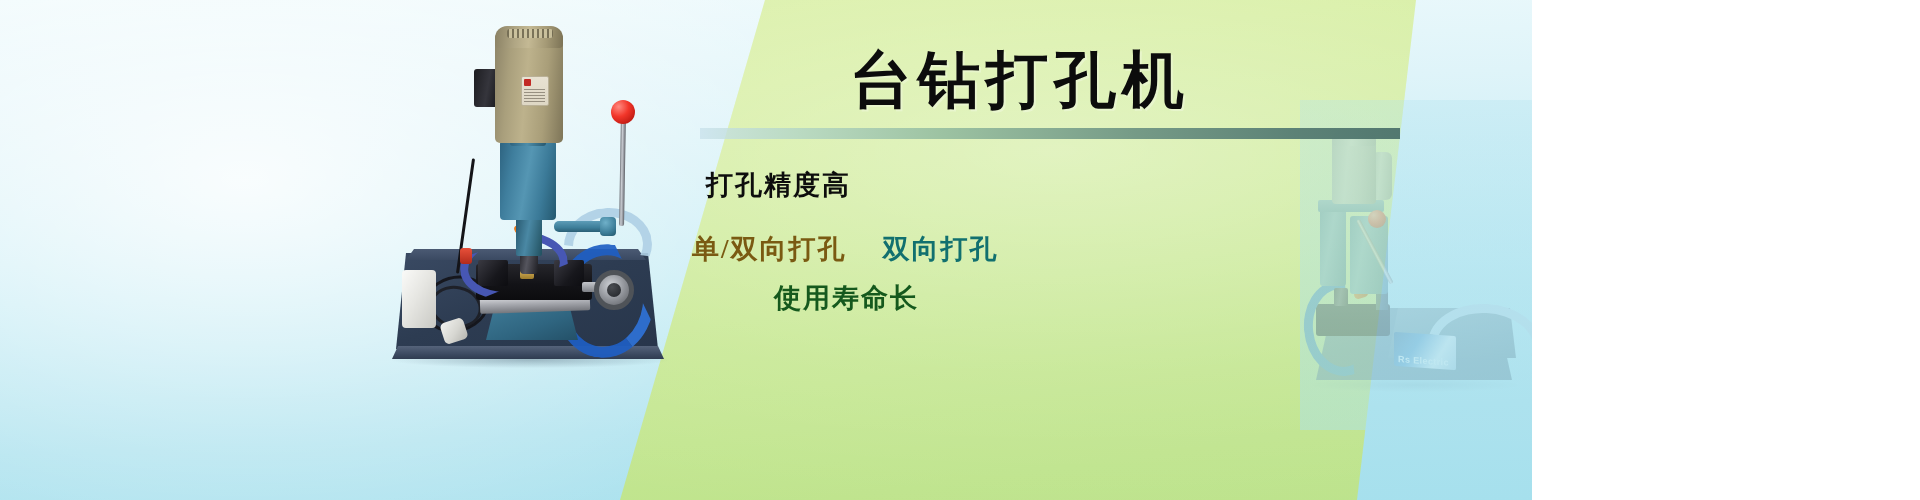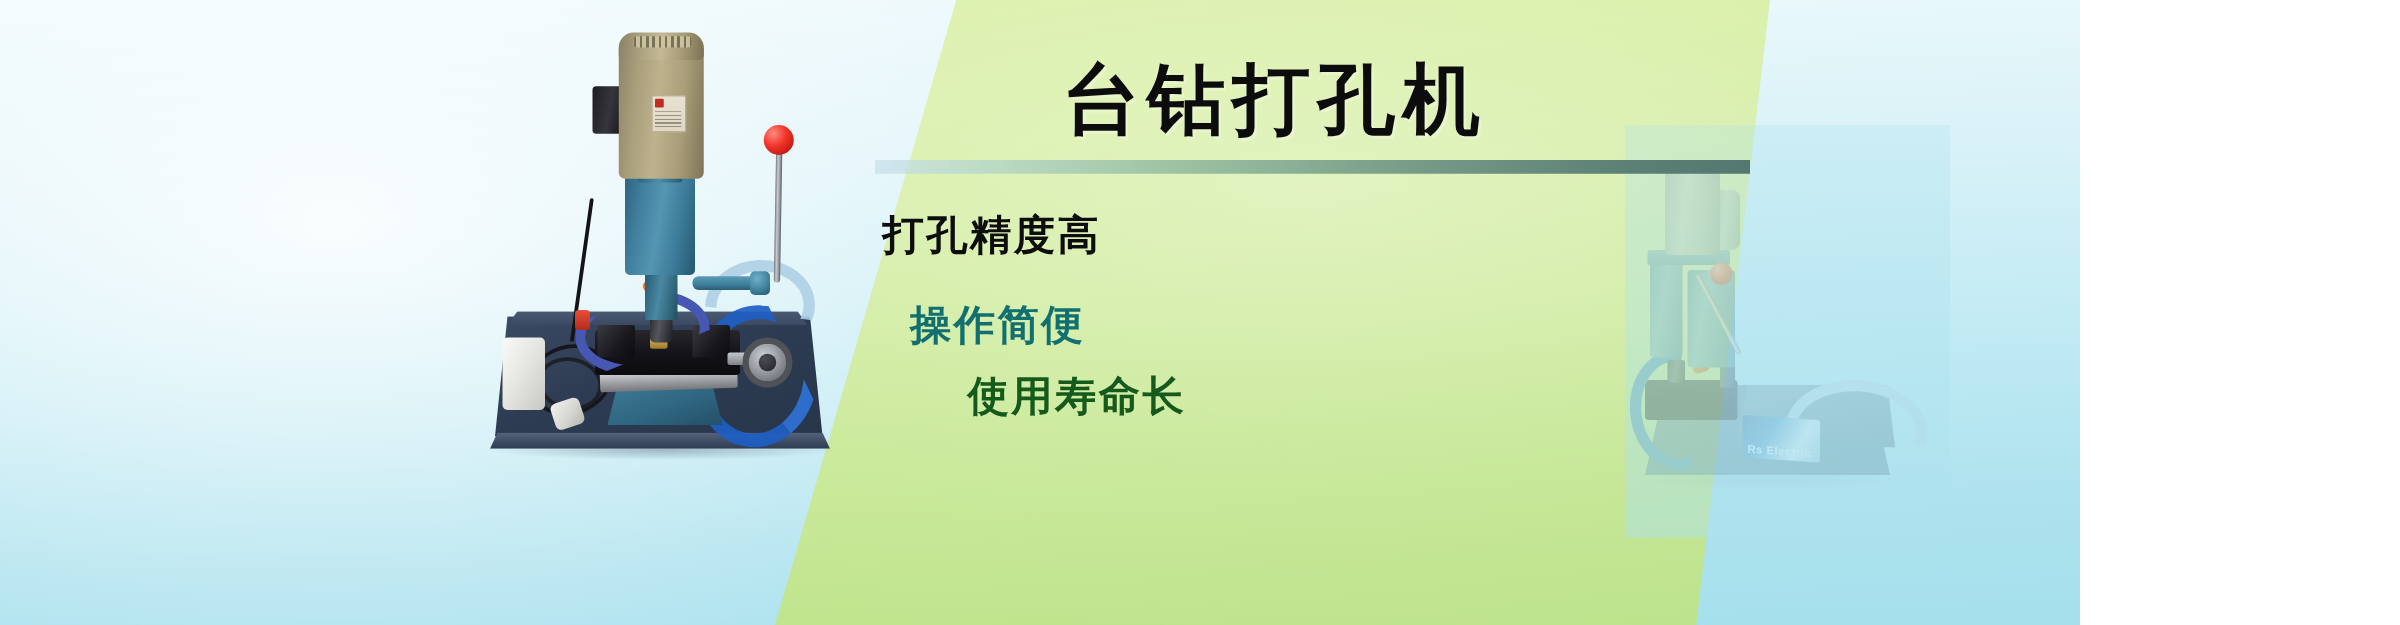--- a/index.html
+++ b/index.html
@@ -2,21 +2,21 @@
 <html><head>
 <meta charset="utf-8">
 <style>
   html, body {
     margin: 0;
     padding: 0;
     background: #fff;
   }
   #banner {
     position: relative;
-    width: 1664px;
+    width: 1532px;
     height: 500px;
     overflow: hidden;
     font-family: "Liberation Serif", "DejaVu Serif", serif;
     background: linear-gradient(160deg, #e9f7f9 0%, #d6f0f7 28%, #b9e7f2 62%, #a9e2ef 100%);
   }
 
   
   .bg-base {
     position: absolute; inset: 0;
     background: linear-gradient(178deg, #eefafc 0%, #dff4f9 22%, #c3ebf4 55%, #ade2ee 82%, #a6e0ed 100%);
@@ -87,21 +87,21 @@
     width: 700px;
     z-index: 6;
   }
   .frow {
     display: flex;
     align-items: baseline;
     margin-bottom: 14px;
     white-space: nowrap;
   }
   .frow .feat {
-    font-size: 33px;
+    font-size: 27px;
     font-weight: bold;
     letter-spacing: 2px;
     line-height: 1.32;
   }
   .row-1 { padding-left: 66px; }
   .row-1 .gap { width: 52px; }
   .row-2 { padding-left: 142px; }
   .row-2 .gap { width: 56px; }
   .row-3 { padding-left: 52px; }
   .row-3 .gap { width: 36px; }
@@ -625,22 +625,23 @@
     <div class="frow row-1">
       <span class="feat c-black" style="color: rgb(13, 13, 13);">打孔精度高</span>
       <span class="gap"></span>
     </div>
 
     <div class="frow row-2">
       <span class="gap"></span>
     </div>
 
     <div class="frow row-3">
+      <span class="feat c-brown" style="color: rgb(122, 90, 18);">单/双向打孔</span>
       <span class="gap"></span>
-      <span class="feat c-teal" style="color: rgb(17, 112, 111);">操作简便</span>
+      <span class="feat c-teal" style="color: rgb(17, 112, 111);">双向打孔</span>
     </div>
 
     <div class="frow row-4">
       <span class="feat c-green" style="color: rgb(21, 89, 29);">使用寿命长</span>
     </div>
 
   </div>
 
 </div>
 

